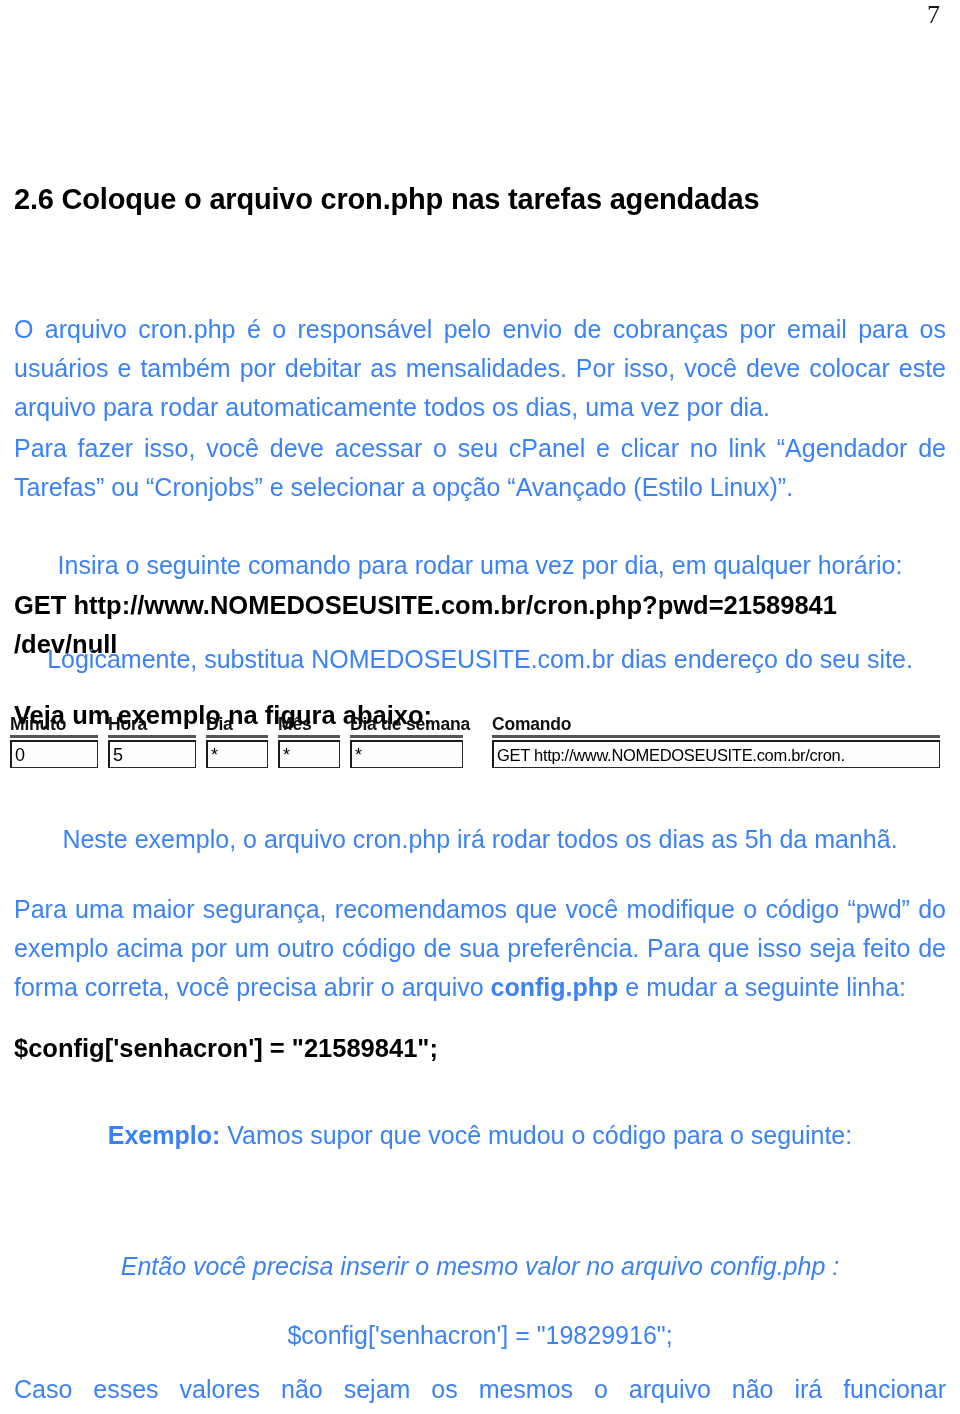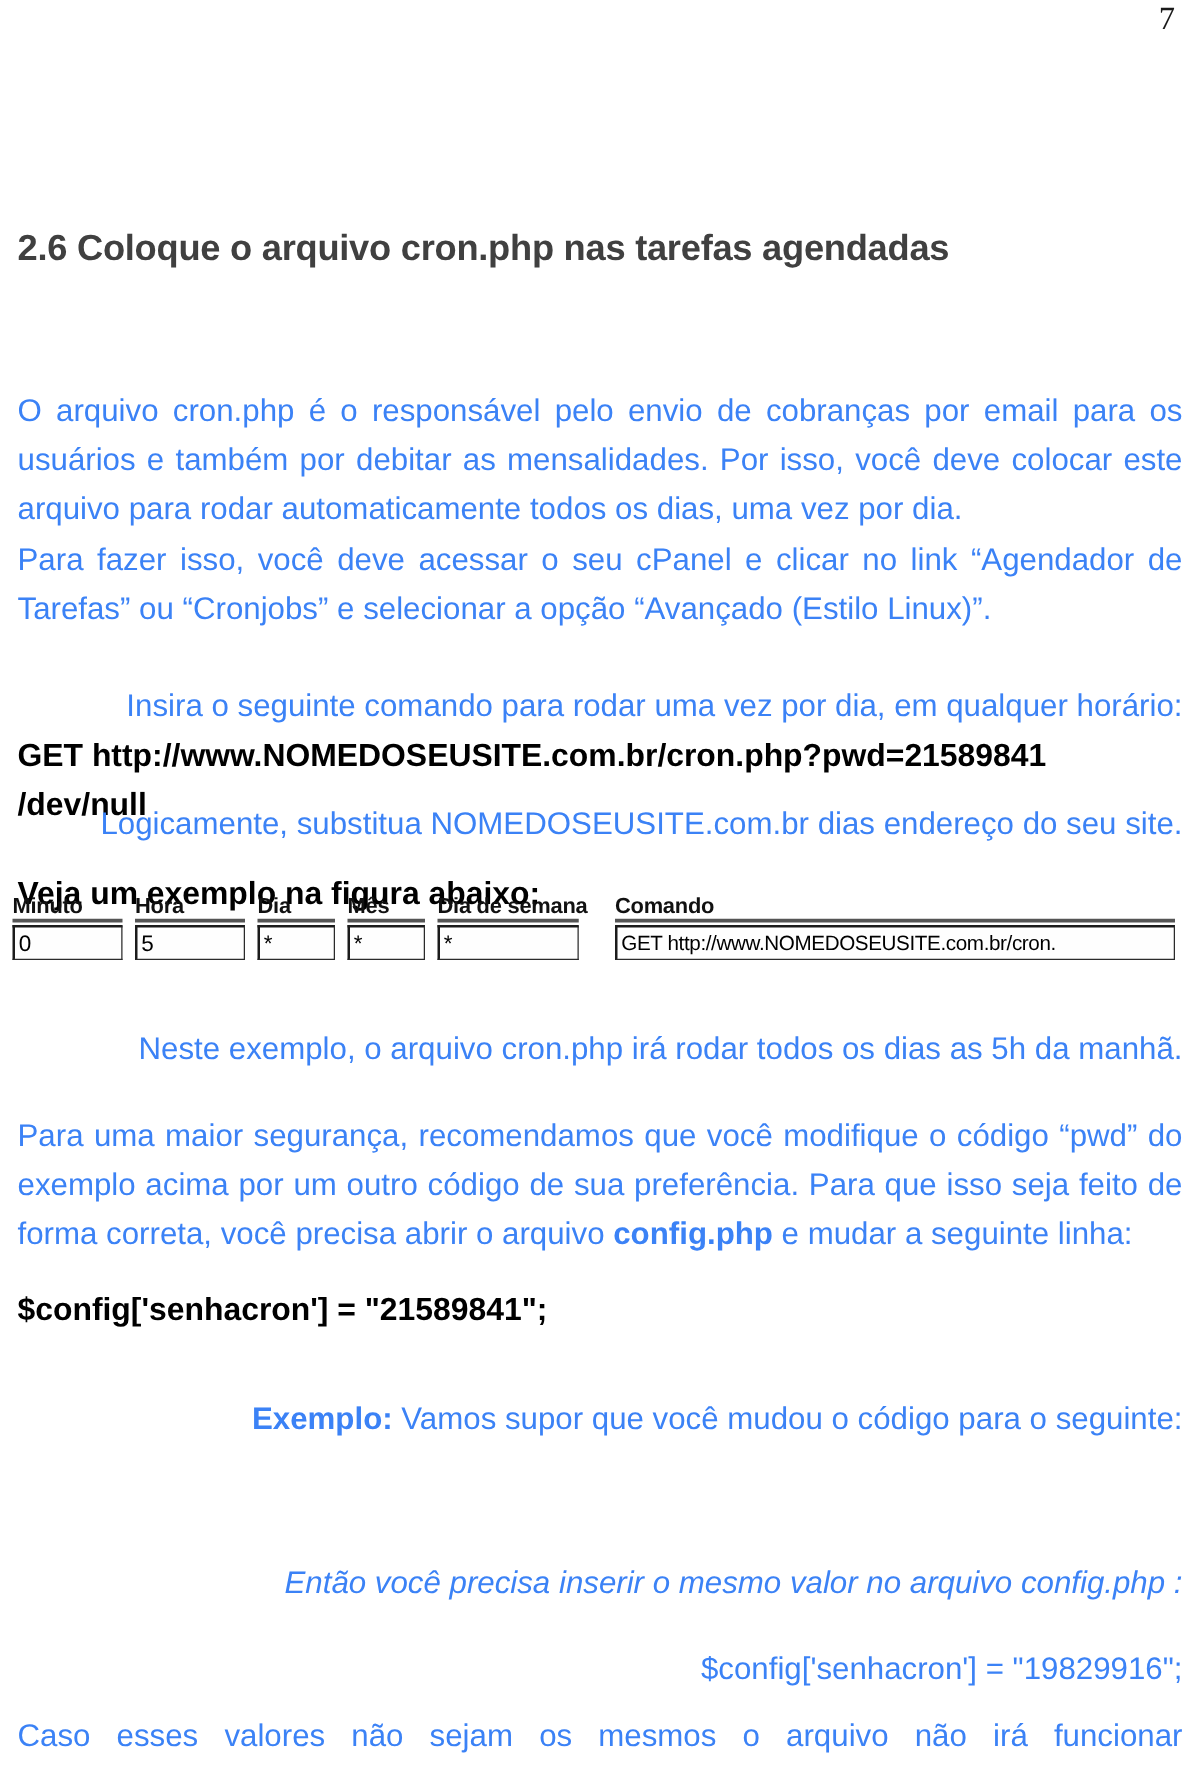--- a/index.html
+++ b/index.html
@@ -34,33 +34,33 @@
   .heading {
     margin: 0;
     padding: 0;
     position: absolute;
     top: 183px;
     left: 14px;
     right: 14px;
     font-size: 29px;
     font-weight: bold;
     letter-spacing: -0.2px;
-    color: #404040;
+    color: #000000;
   }
   .para {
     position: absolute;
     left: 14px;
     right: 14px;
     font-size: 25px;
     line-height: 39px;
     color: #3b82f6;
     text-align: justify;
   }
   .para.left {
-    text-align: right;
+    text-align: center;
   }
   .para b {
     font-weight: bold;
   }
   .bold-line {
     position: absolute;
     left: 14px;
     right: 14px;
     font-size: 25.5px;
     line-height: 39px;

